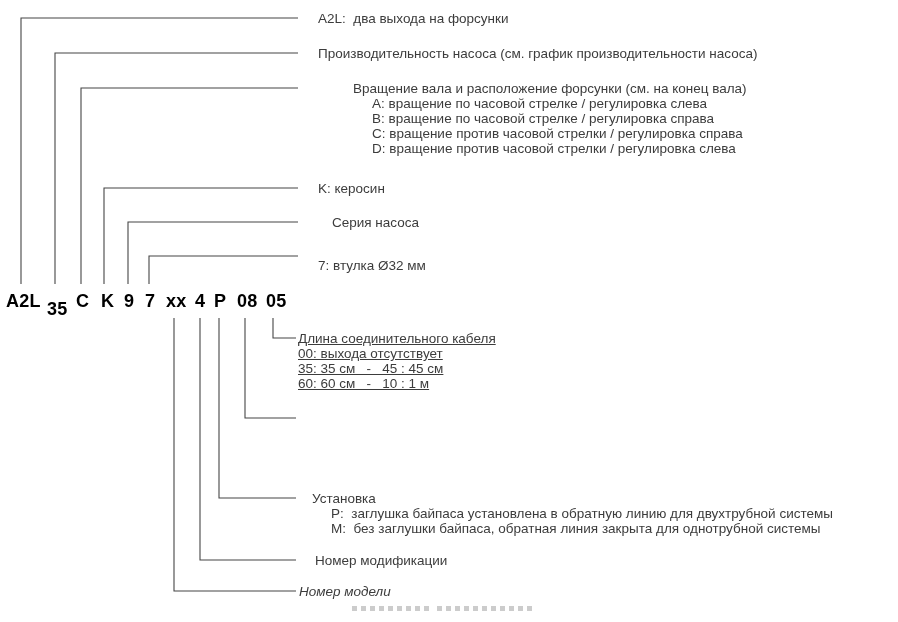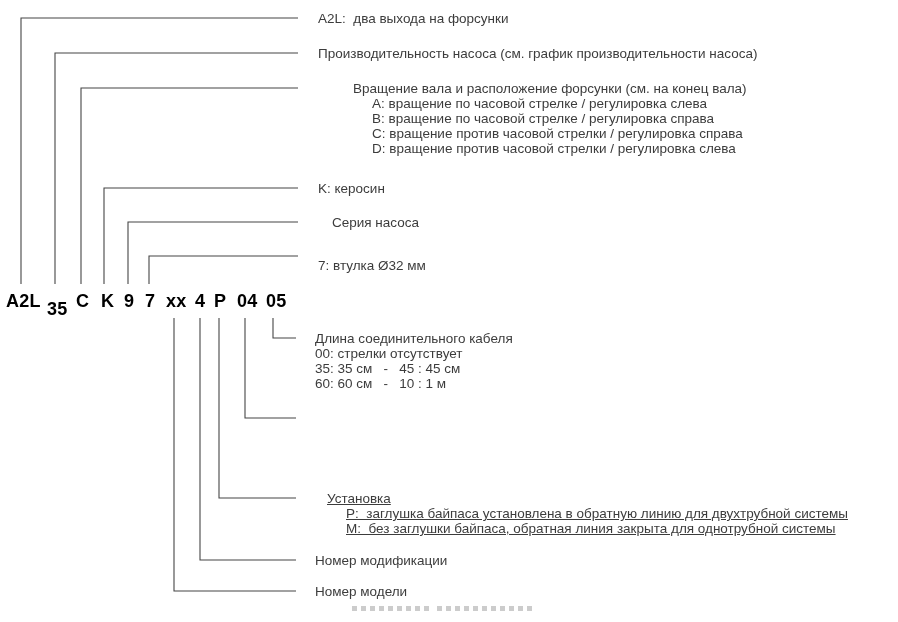--- a/index.html
+++ b/index.html
@@ -40,25 +40,25 @@
   .note .item  { white-space: nowrap; }
   .note.ind .item { padding-left: 19px; }
 
   .ta0 { left: 318px; top: 11px; text-align: center; }
   .ta1 { left: 318px; top: 46px; }
   .ta2 { left: 318px; top: 81px; margin-left: 35px; }
   .ta3 { left: 318px; top: 181px; }
   .ta4 { left: 318px; top: 215px; margin-left: 14px; }
   .ta5 { left: 318px; top: 258px; }
 
-  .ba0 { left: 315px; top: 331px; }
+  .ba0 { left: 298px; top: 331px; text-decoration: underline; }
   .ba1 { left: 315px; top: 411px; }
-  .ba2 { left: 327px; top: 491px; text-decoration: underline; }
+  .ba2 { left: 312px; top: 491px; }
   .ba3 { left: 315px; top: 553px; }
-  .ba4 { left: 315px; top: 584px; }
+  .ba4 { left: 299px; top: 584px; font-style: italic; }
 
   .cutoff {
     position: absolute;
     height: 5px;
     top: 606px;
     background: repeating-linear-gradient(90deg, #9b9b9b 0 5px, #ffffff00 5px 9px);
     opacity: 0.5;
     filter: blur(0.4px);
   }
   .cut1 { left: 352px; width: 80px; }
@@ -85,21 +85,21 @@
 
   <span class="code-seg cs0">A2L</span>
   <span class="code-seg cs1">35</span>
   <span class="code-seg cs2">C</span>
   <span class="code-seg cs3">K</span>
   <span class="code-seg cs4">9</span>
   <span class="code-seg cs5">7</span>
   <span class="code-seg cs6">xx</span>
   <span class="code-seg cs7">4</span>
   <span class="code-seg cs8">P</span>
-  <span class="code-seg cs9">04</span>
+  <span class="code-seg cs9">08</span>
   <span class="code-seg cs10">05</span>
 
   <div class="note ta0">
     <div class="title">A2L:&nbsp; два выхода на форсунки</div>
   </div>
 
   <div class="note ta1">
     <div class="title">Производительность насоса (см. график производительности насоса)</div>
   </div>
 
@@ -118,21 +118,21 @@
   <div class="note ta4">
     <div class="title">Серия насоса</div>
   </div>
 
   <div class="note ta5">
     <div class="title">7: втулка Ø32 мм</div>
   </div>
 
   <div class="note ba0">
     <div class="title">Длина соединительного кабеля</div>
-    <div class="item">00: стрелки отсутствует</div>
+    <div class="item">00: выхода отсутствует</div>
     <div class="item">35: 35 см&nbsp;&nbsp;&nbsp;-&nbsp;&nbsp;&nbsp;45 : 45 см</div>
     <div class="item">60: 60 см&nbsp;&nbsp;&nbsp;-&nbsp;&nbsp;&nbsp;10 : 1 м</div>
   </div>
 
 
   <div class="note ba2 ind">
     <div class="title">Установка</div>
     <div class="item">P:&nbsp; заглушка байпаса установлена в обратную линию для двухтрубной системы</div>
     <div class="item">M:&nbsp; без заглушки байпаса, обратная линия закрыта для однотрубной системы</div>
   </div>

